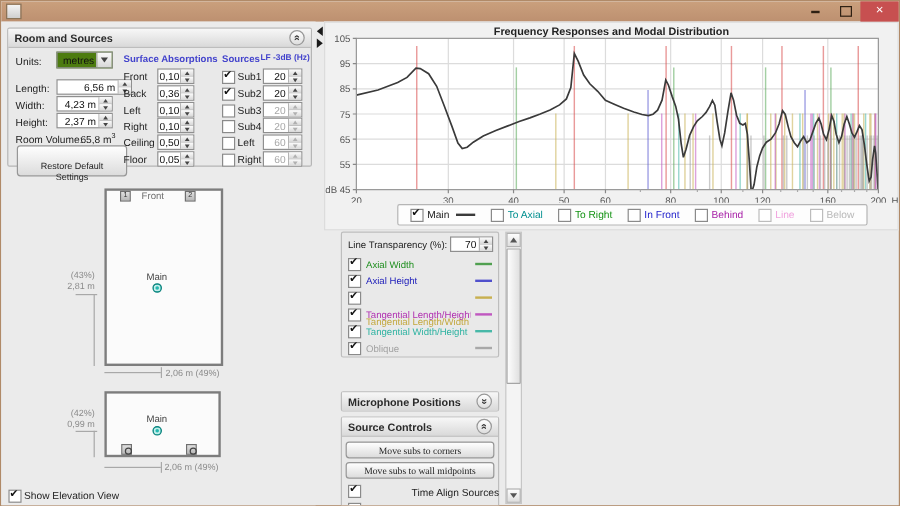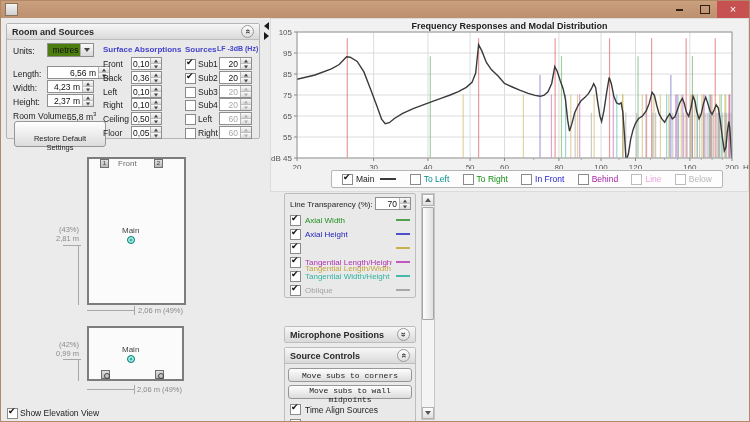--- a/index.html
+++ b/index.html
@@ -66,23 +66,23 @@
   .litem{display:flex;align-items:center;gap:3px;}
   .llabel{font-size:8.5px;white-space:nowrap;}
   .lswatch{display:inline-block;width:16px;height:2px;margin-left:3px;}
   .panel{position:absolute;left:14px;width:132px;background:#e9e9e9;border:1px solid #bdbdbd;border-radius:2px;box-sizing:border-box;}
   .trans-row{position:relative;height:19px;}
   .trans-row .lbl{left:5px;top:6px;font-size:8px;}
   .mrow{display:flex;align-items:center;height:14px;padding:0 5px;gap:4px;}
   .mlabel{font-size:8px;flex:1;white-space:nowrap;overflow:hidden;}
   .mswatch{width:14px;height:2px;flex:0 0 auto;}
   .sc-body{padding:4px 3px 2px 3px;}
-  .sbtn{display:block;width:100%;height:14px;margin-bottom:3px;background:linear-gradient(#fefefe,#dcdcdc);border:1px solid #979797;border-radius:3px;font-size:8px;font-family:Liberation Mono, monospace;color:#222;padding:0;}
+  .sbtn{display:block;width:100%;height:14px;margin-bottom:3px;background:linear-gradient(#fefefe,#dcdcdc);border:1px solid #979797;border-radius:3px;font-size:8px;font-family:Liberation Serif, serif;color:#222;padding:0;}
   .scrow{display:flex;align-items:center;gap:4px;height:15px;padding:0 2px;}
-  .sclabel{font-size:8.5px;color:#222;white-space:nowrap;}
+  .sclabel{font-size:8.5px;color:#222;white-space:nowrap;margin-left:38px;}
   .vscroll{position:absolute;left:151px;top:175px;width:14px;height:227px;background:#f4f4f4;border:1px solid #c6c6c6;box-sizing:border-box;}
   .varrow{position:absolute;left:0;width:12px;height:12px;background:linear-gradient(#fdfdfd,#dedede);border:1px solid #b2b2b2;box-sizing:border-box;}
   .varrow::after{content:"";position:absolute;left:50%;top:50%;transform:translate(-50%,-50%);border-left:3px solid transparent;border-right:3px solid transparent;}
   .varrow.up{top:0;}
   .varrow.up::after{border-bottom:4px solid #555;}
   .varrow.dn{bottom:0;}
   .varrow.dn::after{border-top:4px solid #555;}
   .vthumb{position:absolute;left:0;top:13px;width:12px;height:113px;background:linear-gradient(90deg,#fdfdfd,#e0e0e0);border:1px solid #a5a5a5;box-sizing:border-box;border-radius:1px;}
 </style>
 </head>
@@ -454,21 +454,21 @@
           <text x="472" y="141" text-anchor="start" font-size="8" fill="#555" font-family="&quot;Liberation Sans&quot;,sans-serif">Hz</text>
         </svg>
       <div class="legendbar" id="legend">
           <span class="litem">
             <span class="cb on"></span>
             <span class="llabel" style="color: rgb(26, 26, 26);">Main</span>
             <span class="lswatch" style="background: rgb(58, 58, 58);"></span>
           </span>
           <span class="litem">
             <span class="cb"></span>
-            <span class="llabel" style="color: rgb(0, 143, 143);">To Left</span>
+            <span class="llabel" style="color: rgb(0, 143, 143);">To Axial</span>
           </span>
           <span class="litem">
             <span class="cb"></span>
             <span class="llabel" style="color: rgb(17, 145, 17);">To Right</span>
           </span>
           <span class="litem">
             <span class="cb"></span>
             <span class="llabel" style="color: rgb(34, 34, 204);">In Front</span>
           </span>
           <span class="litem">

